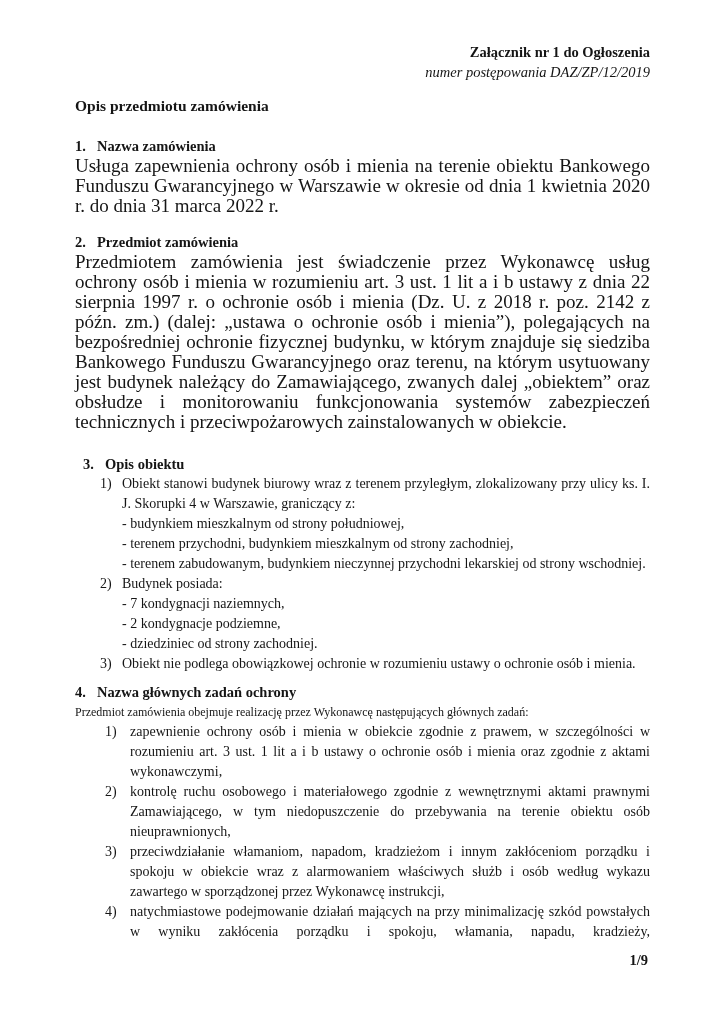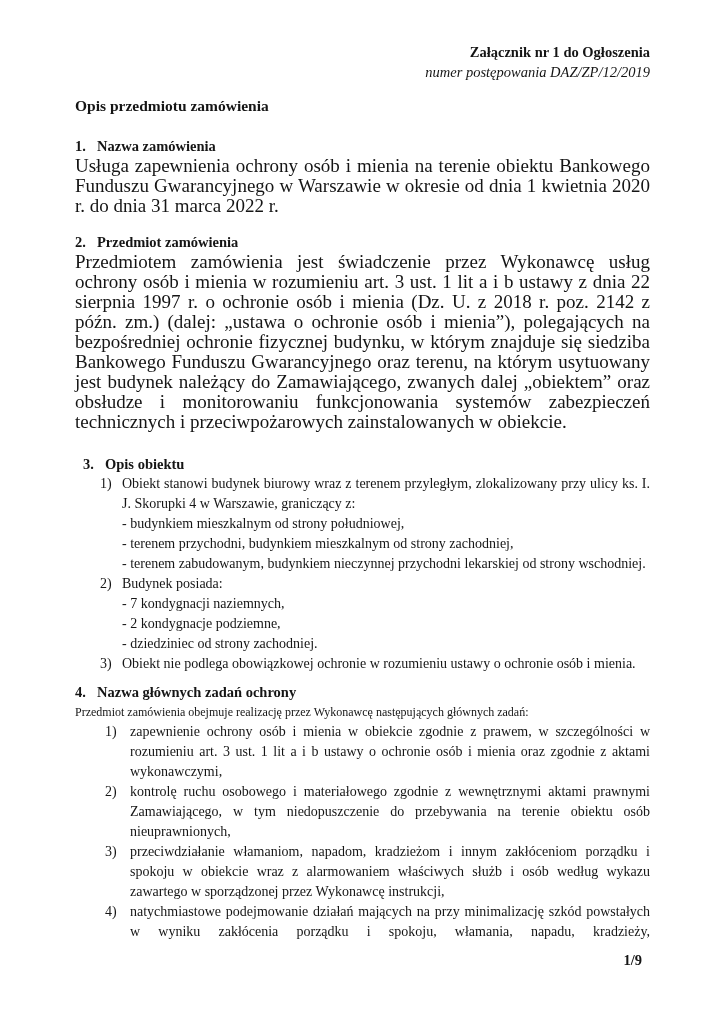--- a/index.html
+++ b/index.html
@@ -69,21 +69,21 @@
   .item-body { flex: 1; min-width: 0; }
   .item-text { text-align: justify; }
   .item-text.stretch-last { text-align-last: justify; }
   .sub {
     padding-left: 11px;
     text-indent: -11px;
   }
   .page-footer {
     position: absolute;
     top: 950px;
-    right: 82px;
+    right: 76px;
     font-weight: 700;
     font-size: 14.5px;
     line-height: 20px;
   }
 </style>
 </head>
 <body>
 
 <div class="page">
   <div class="content">

